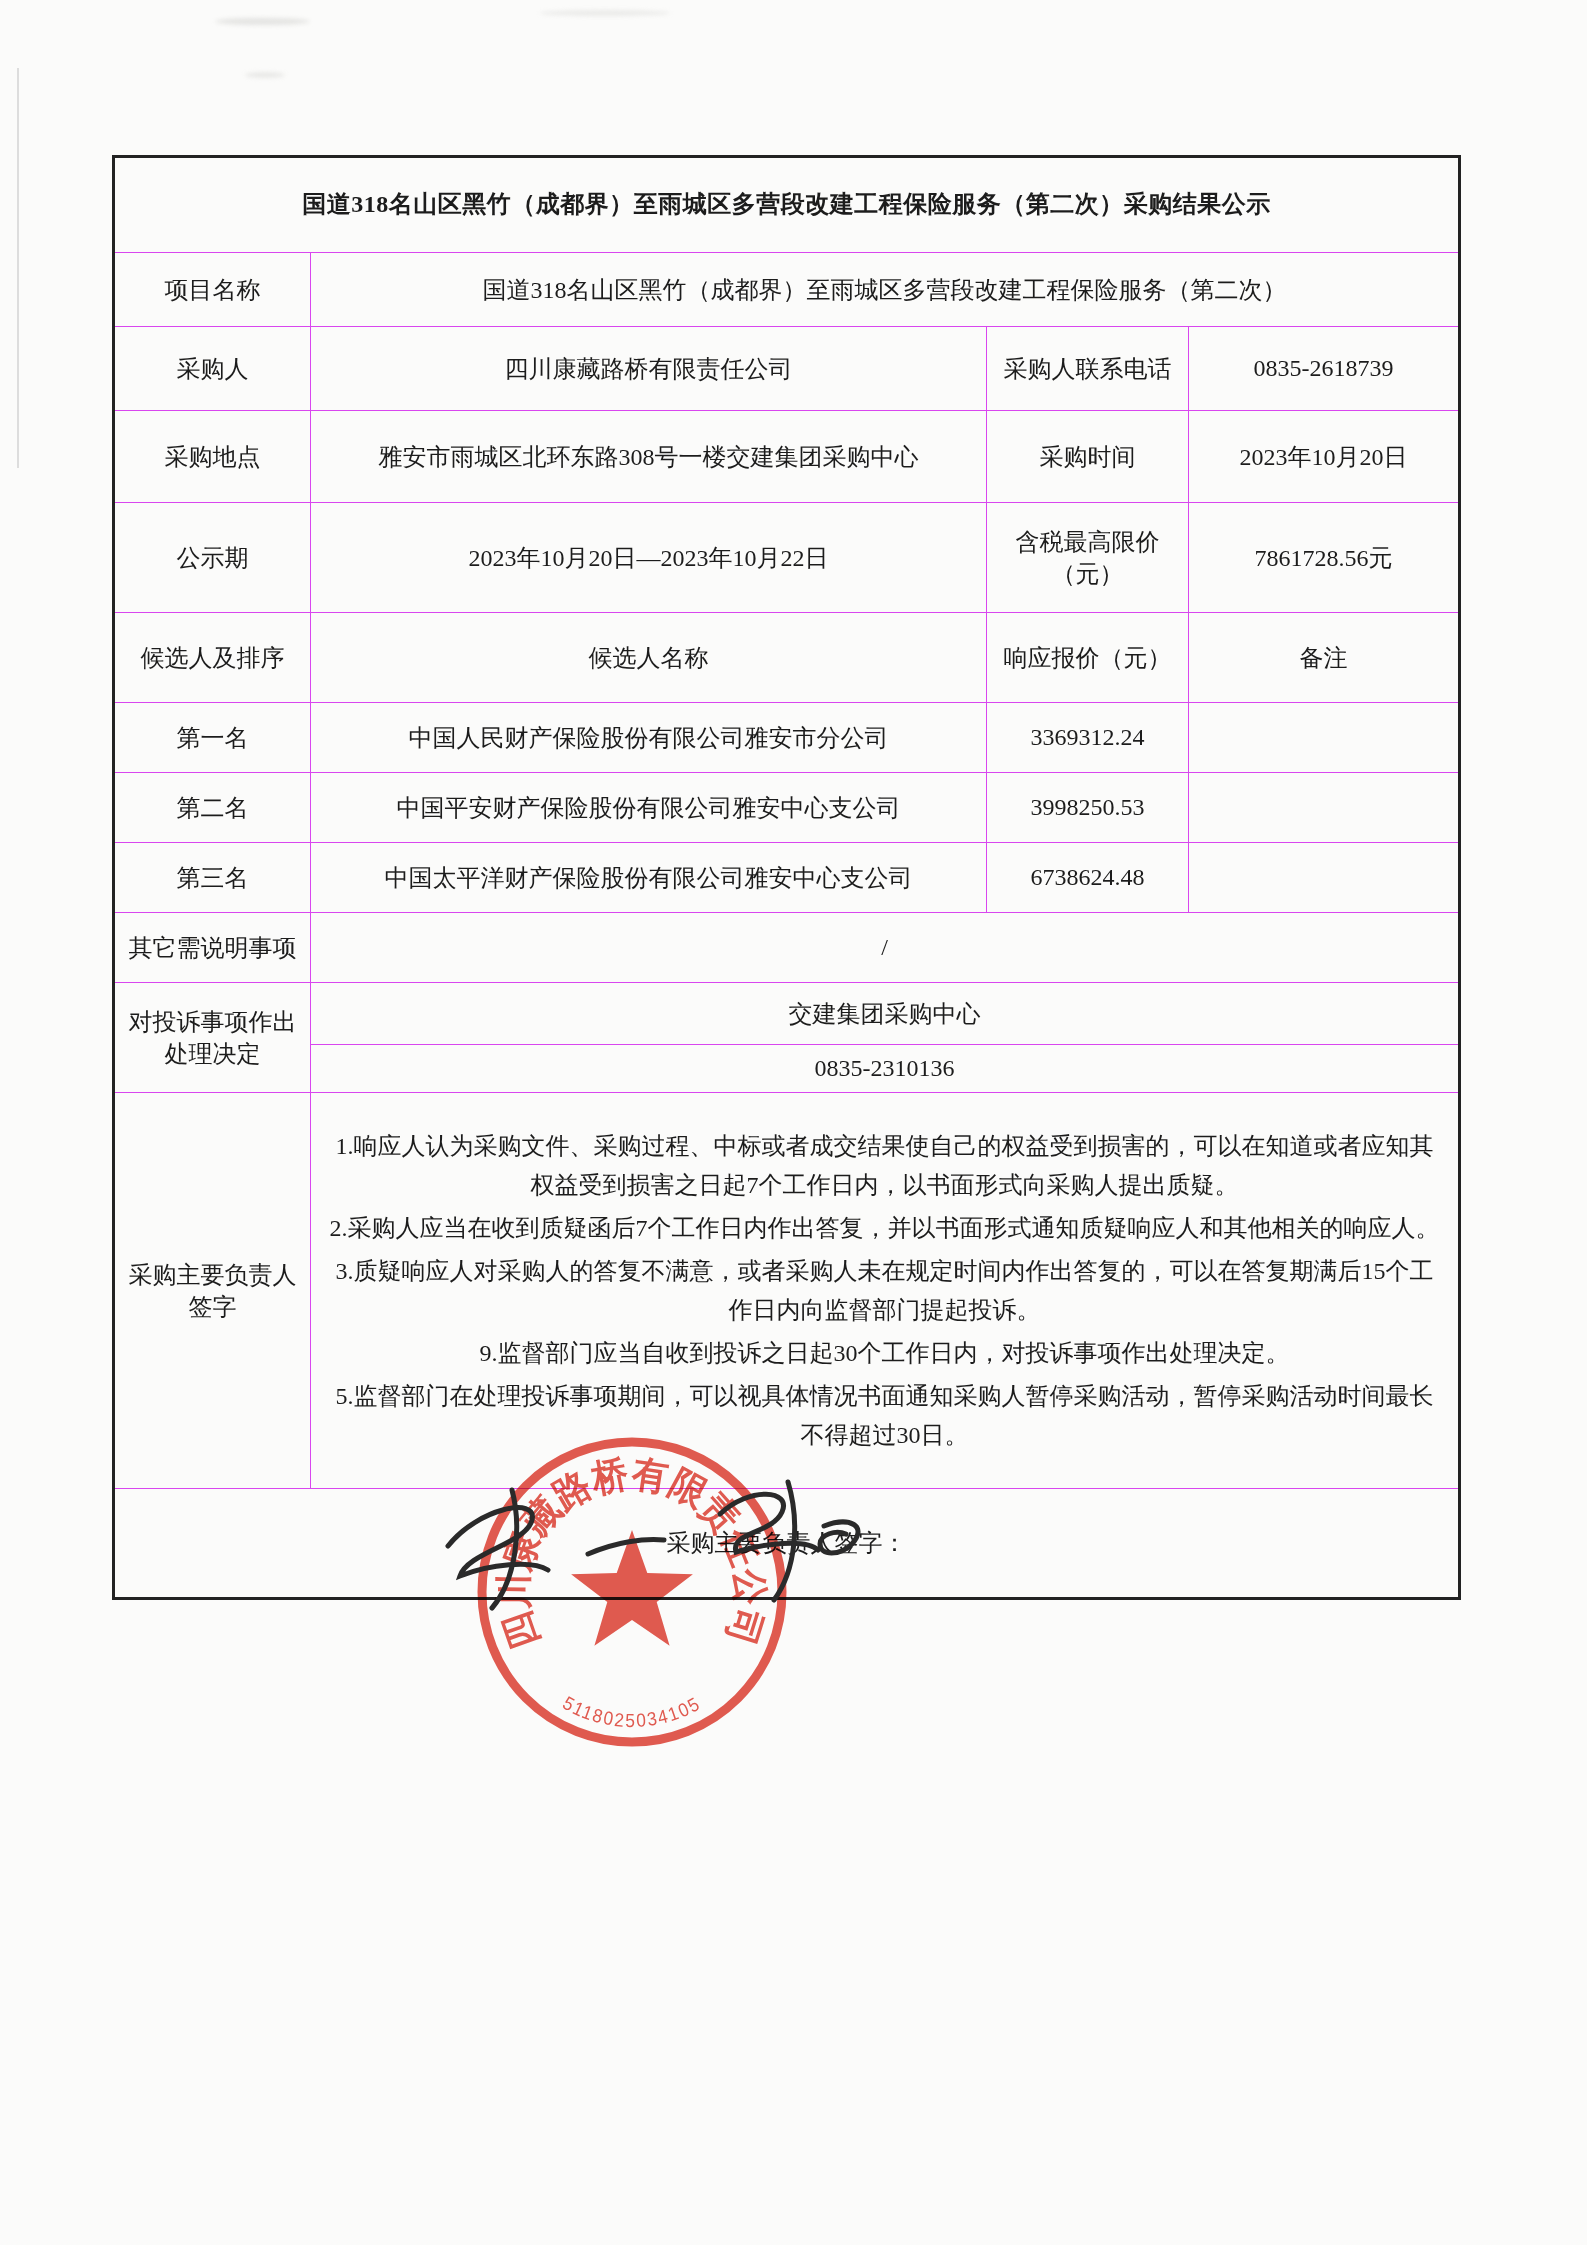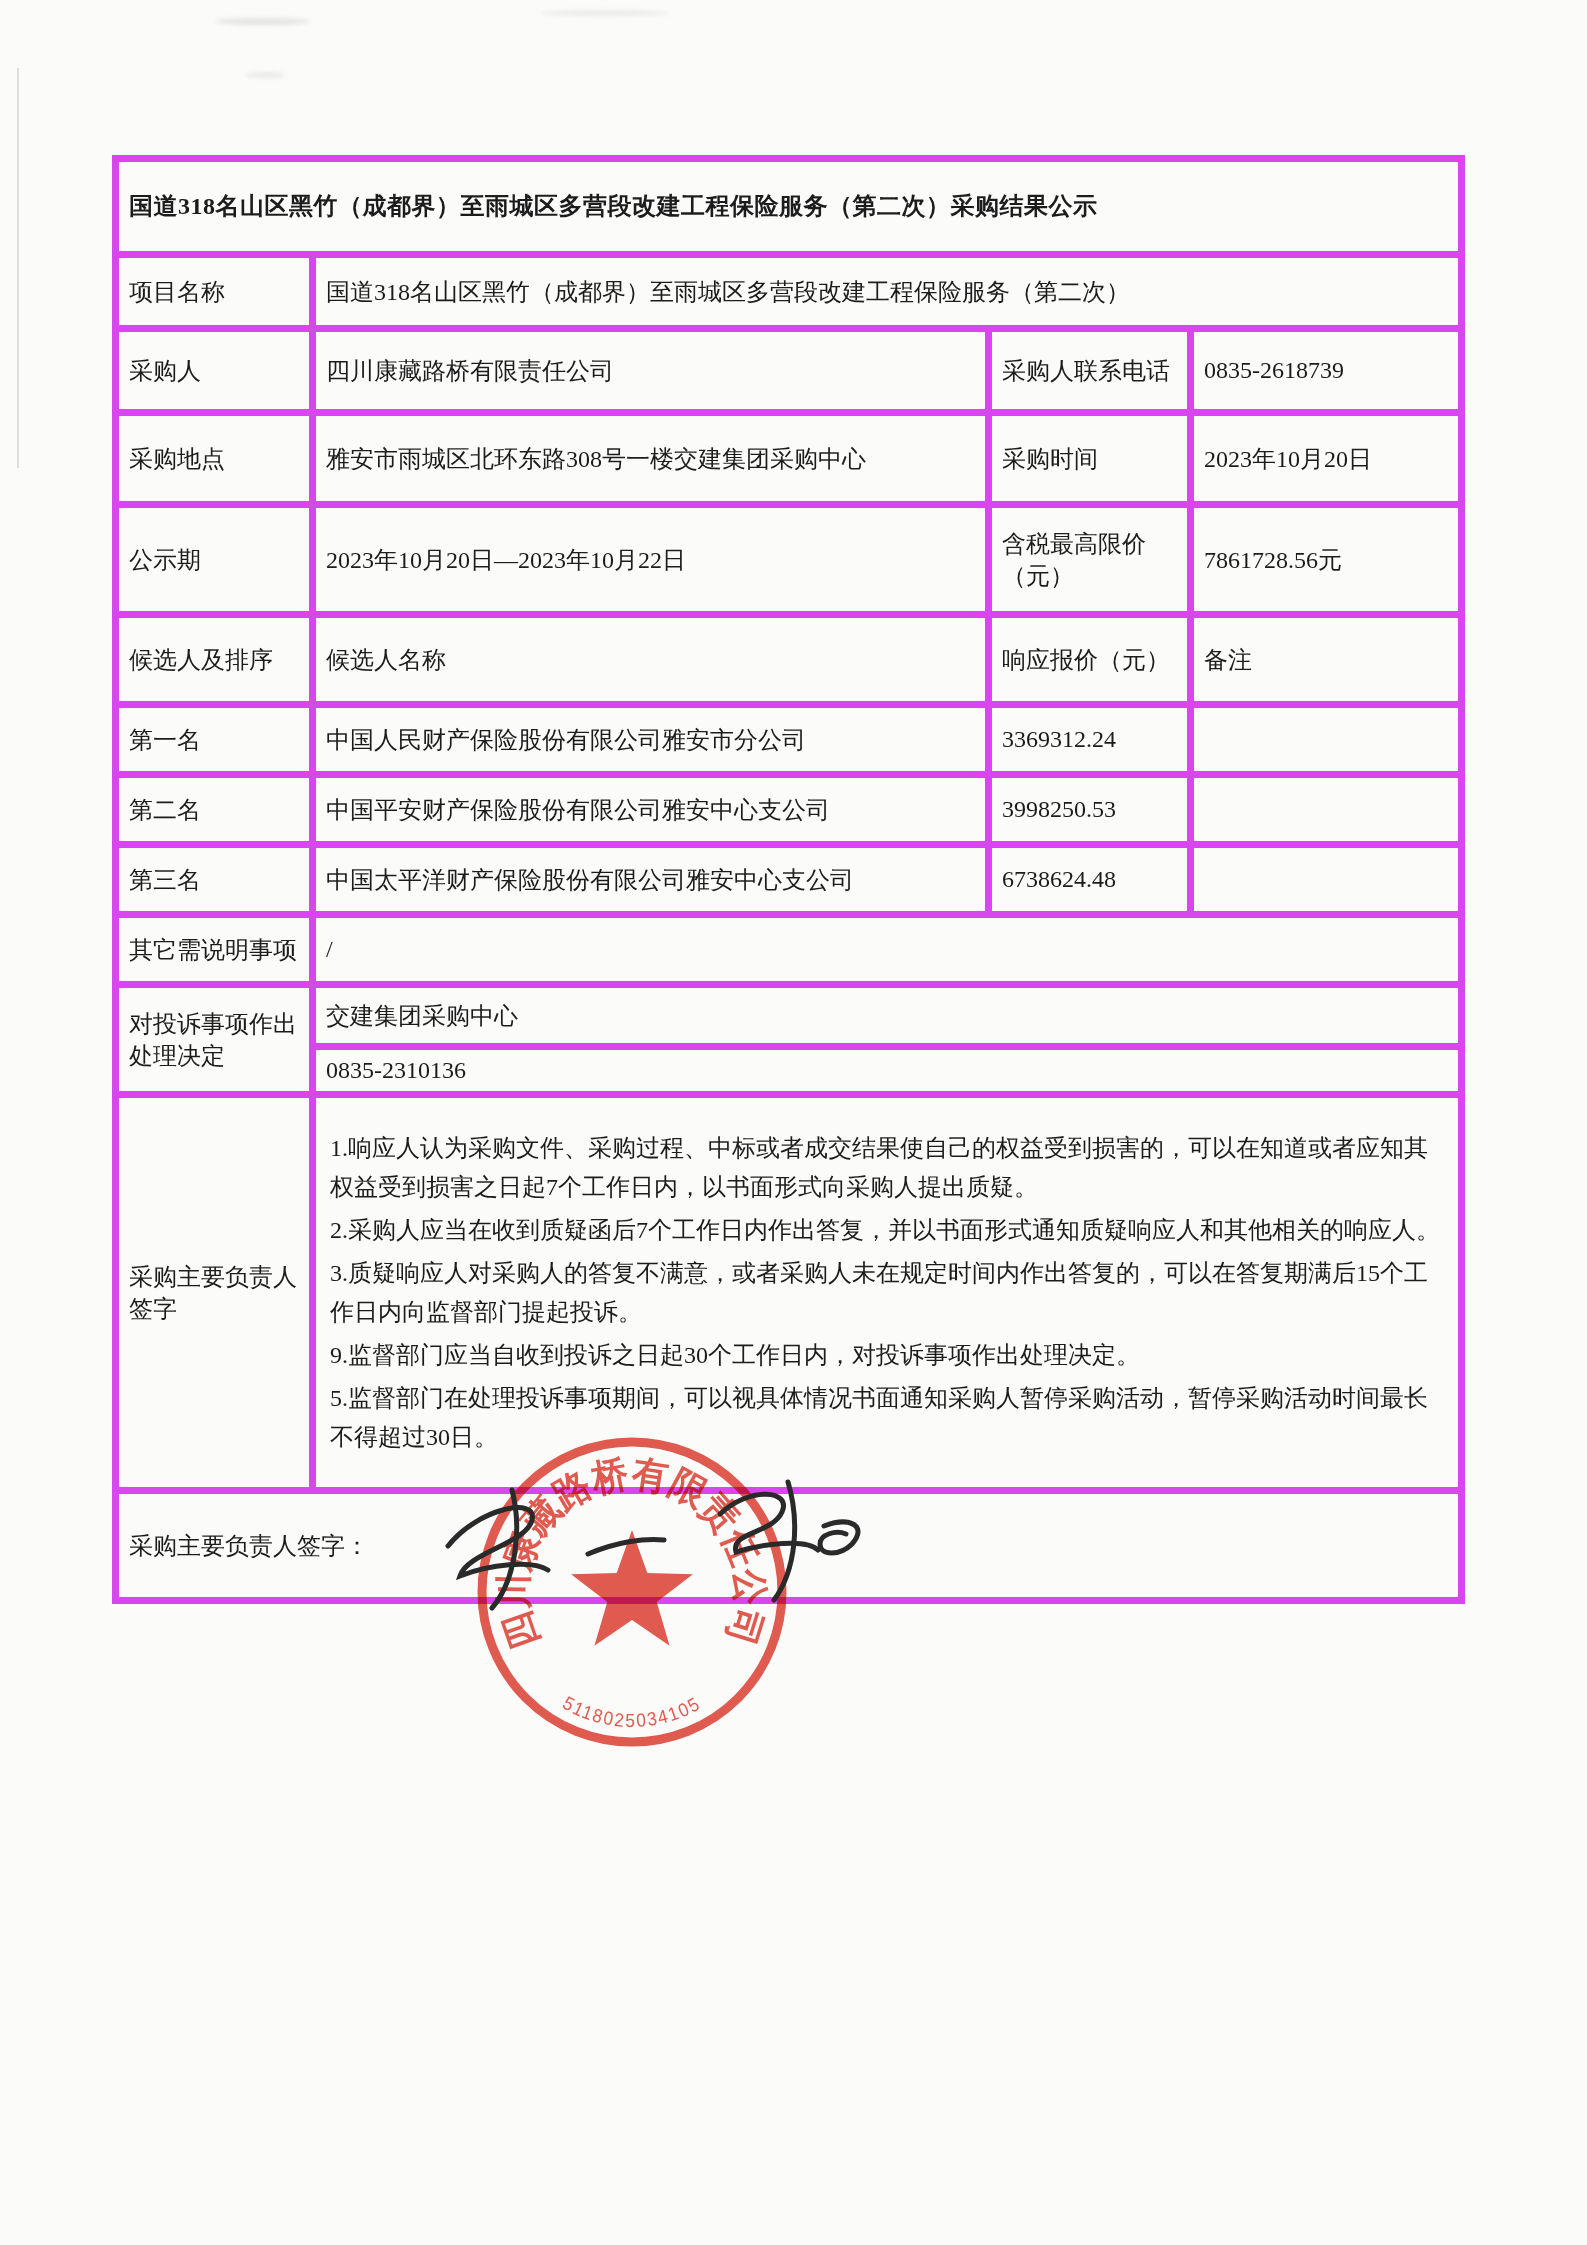--- a/index.html
+++ b/index.html
@@ -19,21 +19,22 @@
   .smudge.s3{left:245px;top:72px;width:40px;height:6px;opacity:.8;}
 
   table.doc{
     position:absolute;left:112px;top:155px;
     width:1346px;
     border-collapse:collapse;
     table-layout:fixed;
     border:3px solid #222;
   }
   table.doc td{
-    border:7px solid #d946ef;
+    border:1px solid #d946ef;
+    text-align:center;
     vertical-align:middle;
     font-size:24px;
     padding:4px 10px;
     word-break:break-word;
   }
   td.title-cell{
     font-size:38px;
     font-weight:bold;
     line-height:1.38;
     letter-spacing:.5px;

